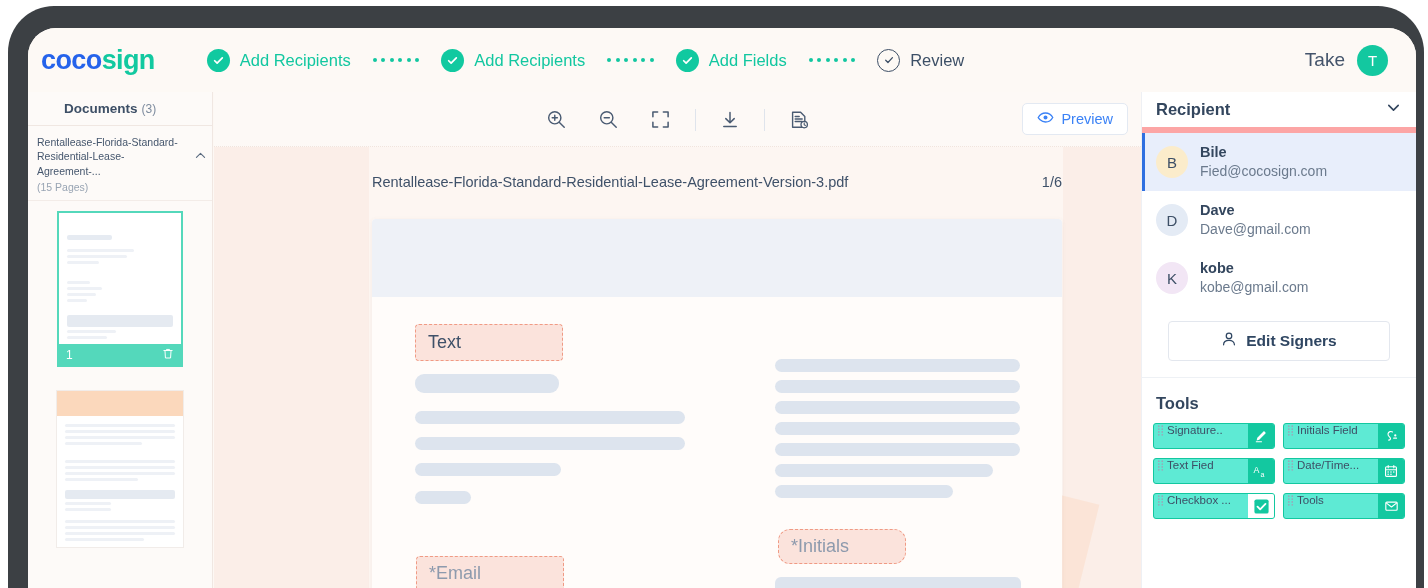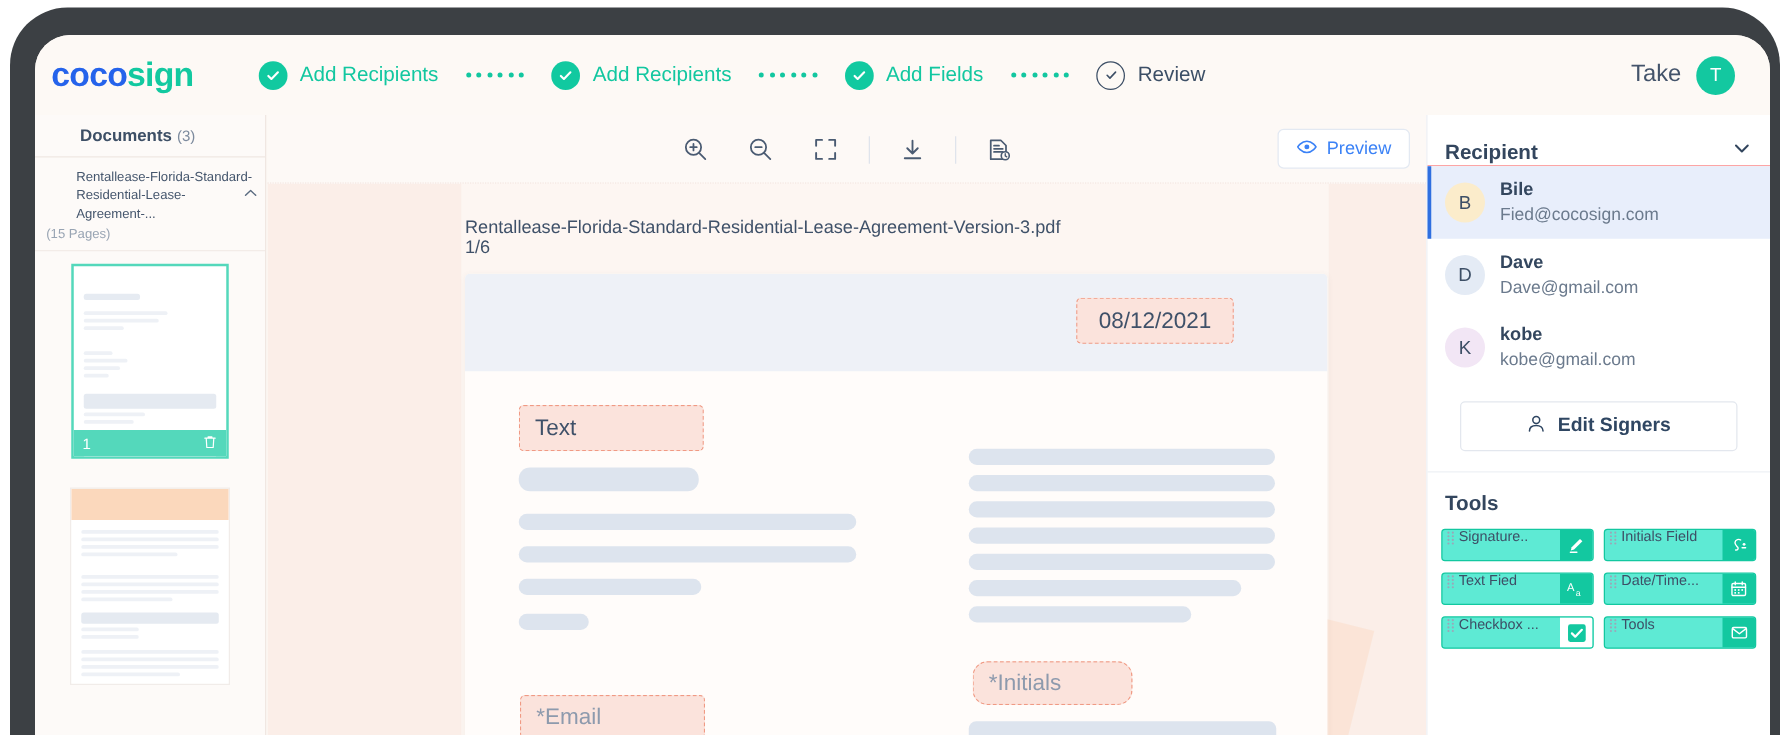--- a/index.html
+++ b/index.html
@@ -100,21 +100,20 @@
   #documents-count { font-size: 12px; color: #7d8b9e; margin-left: 4px; }
 
   #doc-entry {
     padding: 9px 11px 7px 9px;
     position: relative;
     border-bottom: 1px solid #f3ece8;
   }
   #doc-name {
     font-size: 10.5px; color: #45566d; line-height: 1.38;
     width: 148px;
-    margin-left: 24px;
   }
   #doc-pages { font-size: 10.5px; color: #98a4b3; margin-top: 3px; }
   #doc-collapse {
     position: absolute; right: 5px; top: 22px;
     color: #5a6b80;
   }
 
   #thumbs { padding: 10px 0 0 0; }
   .thumb-wrap {
     width: 126px; margin: 0 auto 24px auto;
@@ -184,21 +183,21 @@
     position: absolute; right: 58px; bottom: -30px;
     width: 120px; height: 150px;
     background: #fbdcc8; opacity: .55;
     border-radius: 60px 0 0 0;
     transform: rotate(14deg);
   }
 
   #doc-meta {
     position: absolute; left: 158px; top: 27px;
     width: 690px;
-    display: flex; justify-content: space-between; align-items: flex-start; flex-direction: column;
+    display: flex; justify-content: space-between; align-items: flex-start;
   }
   #doc-meta-name { font-size: 14.5px; color: #3f5169; }
   #doc-meta-page { font-size: 14.5px; color: #3f5169; }
 
   #page {
     position: absolute; left: 158px; top: 72px;
     width: 690px; height: 400px;
     background: #fffcfa;
     border-radius: 4px;
     box-shadow: 0 1px 5px rgba(120,100,90,.07);
@@ -230,22 +229,22 @@
 
   
   #right-panel {
     position: absolute; left: 1113px; top: 64px;
     width: 275px; height: 516px;
     background: #ffffff;
     border-left: 1px solid #eef0f4;
   }
   #recipient-header {
     height: 41px; padding: 0 14px;
-    display: flex; align-items: flex-end; justify-content: space-between;
-    border-bottom: 1px solid #fca5a5;
+    display: flex; align-items: center; justify-content: space-between;
+    border-bottom: 6px solid #fca5a5;
   }
   #recipient-title { font-size: 16.5px; font-weight: bold; color: #33465e; }
   .rrow {
     height: 58px; padding: 0 14px;
     display: flex; align-items: center; gap: 12px;
   }
   .rrow.active { background: #e8eefb; border-left: 3px solid #2f6fe0; padding-left: 11px; }
   .ravatar {
     width: 32px; height: 32px; border-radius: 50%;
     display: flex; align-items: center; justify-content: center;
@@ -514,21 +513,20 @@
       <div id="viewer-blob"></div>
 
       <div id="doc-meta">
         <span id="doc-meta-name">Rentallease-Florida-Standard-Residential-Lease-Agreement-Version-3.pdf</span>
         <span id="doc-meta-page">1/6</span>
       </div>
 
       <div id="page">
         <div id="page-header-band"></div>
 
-        <div class="field val" style="left:489px; top:19px; width:126px; height:37px; justify-content:center;">08/12/2021</div>
 
         <div class="field val" style="left:43px; top:105px; width:148px; height:37px;">Text</div>
 
         <div class="field ph" style="left:44px; top:337px; width:148px; height:35px;">*Email</div>
 
         <div class="field ph" style="left:406px; top:310px; width:128px; height:35px;border-radius:12px;">*Initials</div>
 
         <div class="cbar" style="left:43px; top:155px; width:144px; height:19px;"></div>
         <div class="cbar" style="left:43px; top:192px; width:270px; height:13px;"></div>
         <div class="cbar" style="left:43px; top:218px; width:270px; height:13px;"></div>

